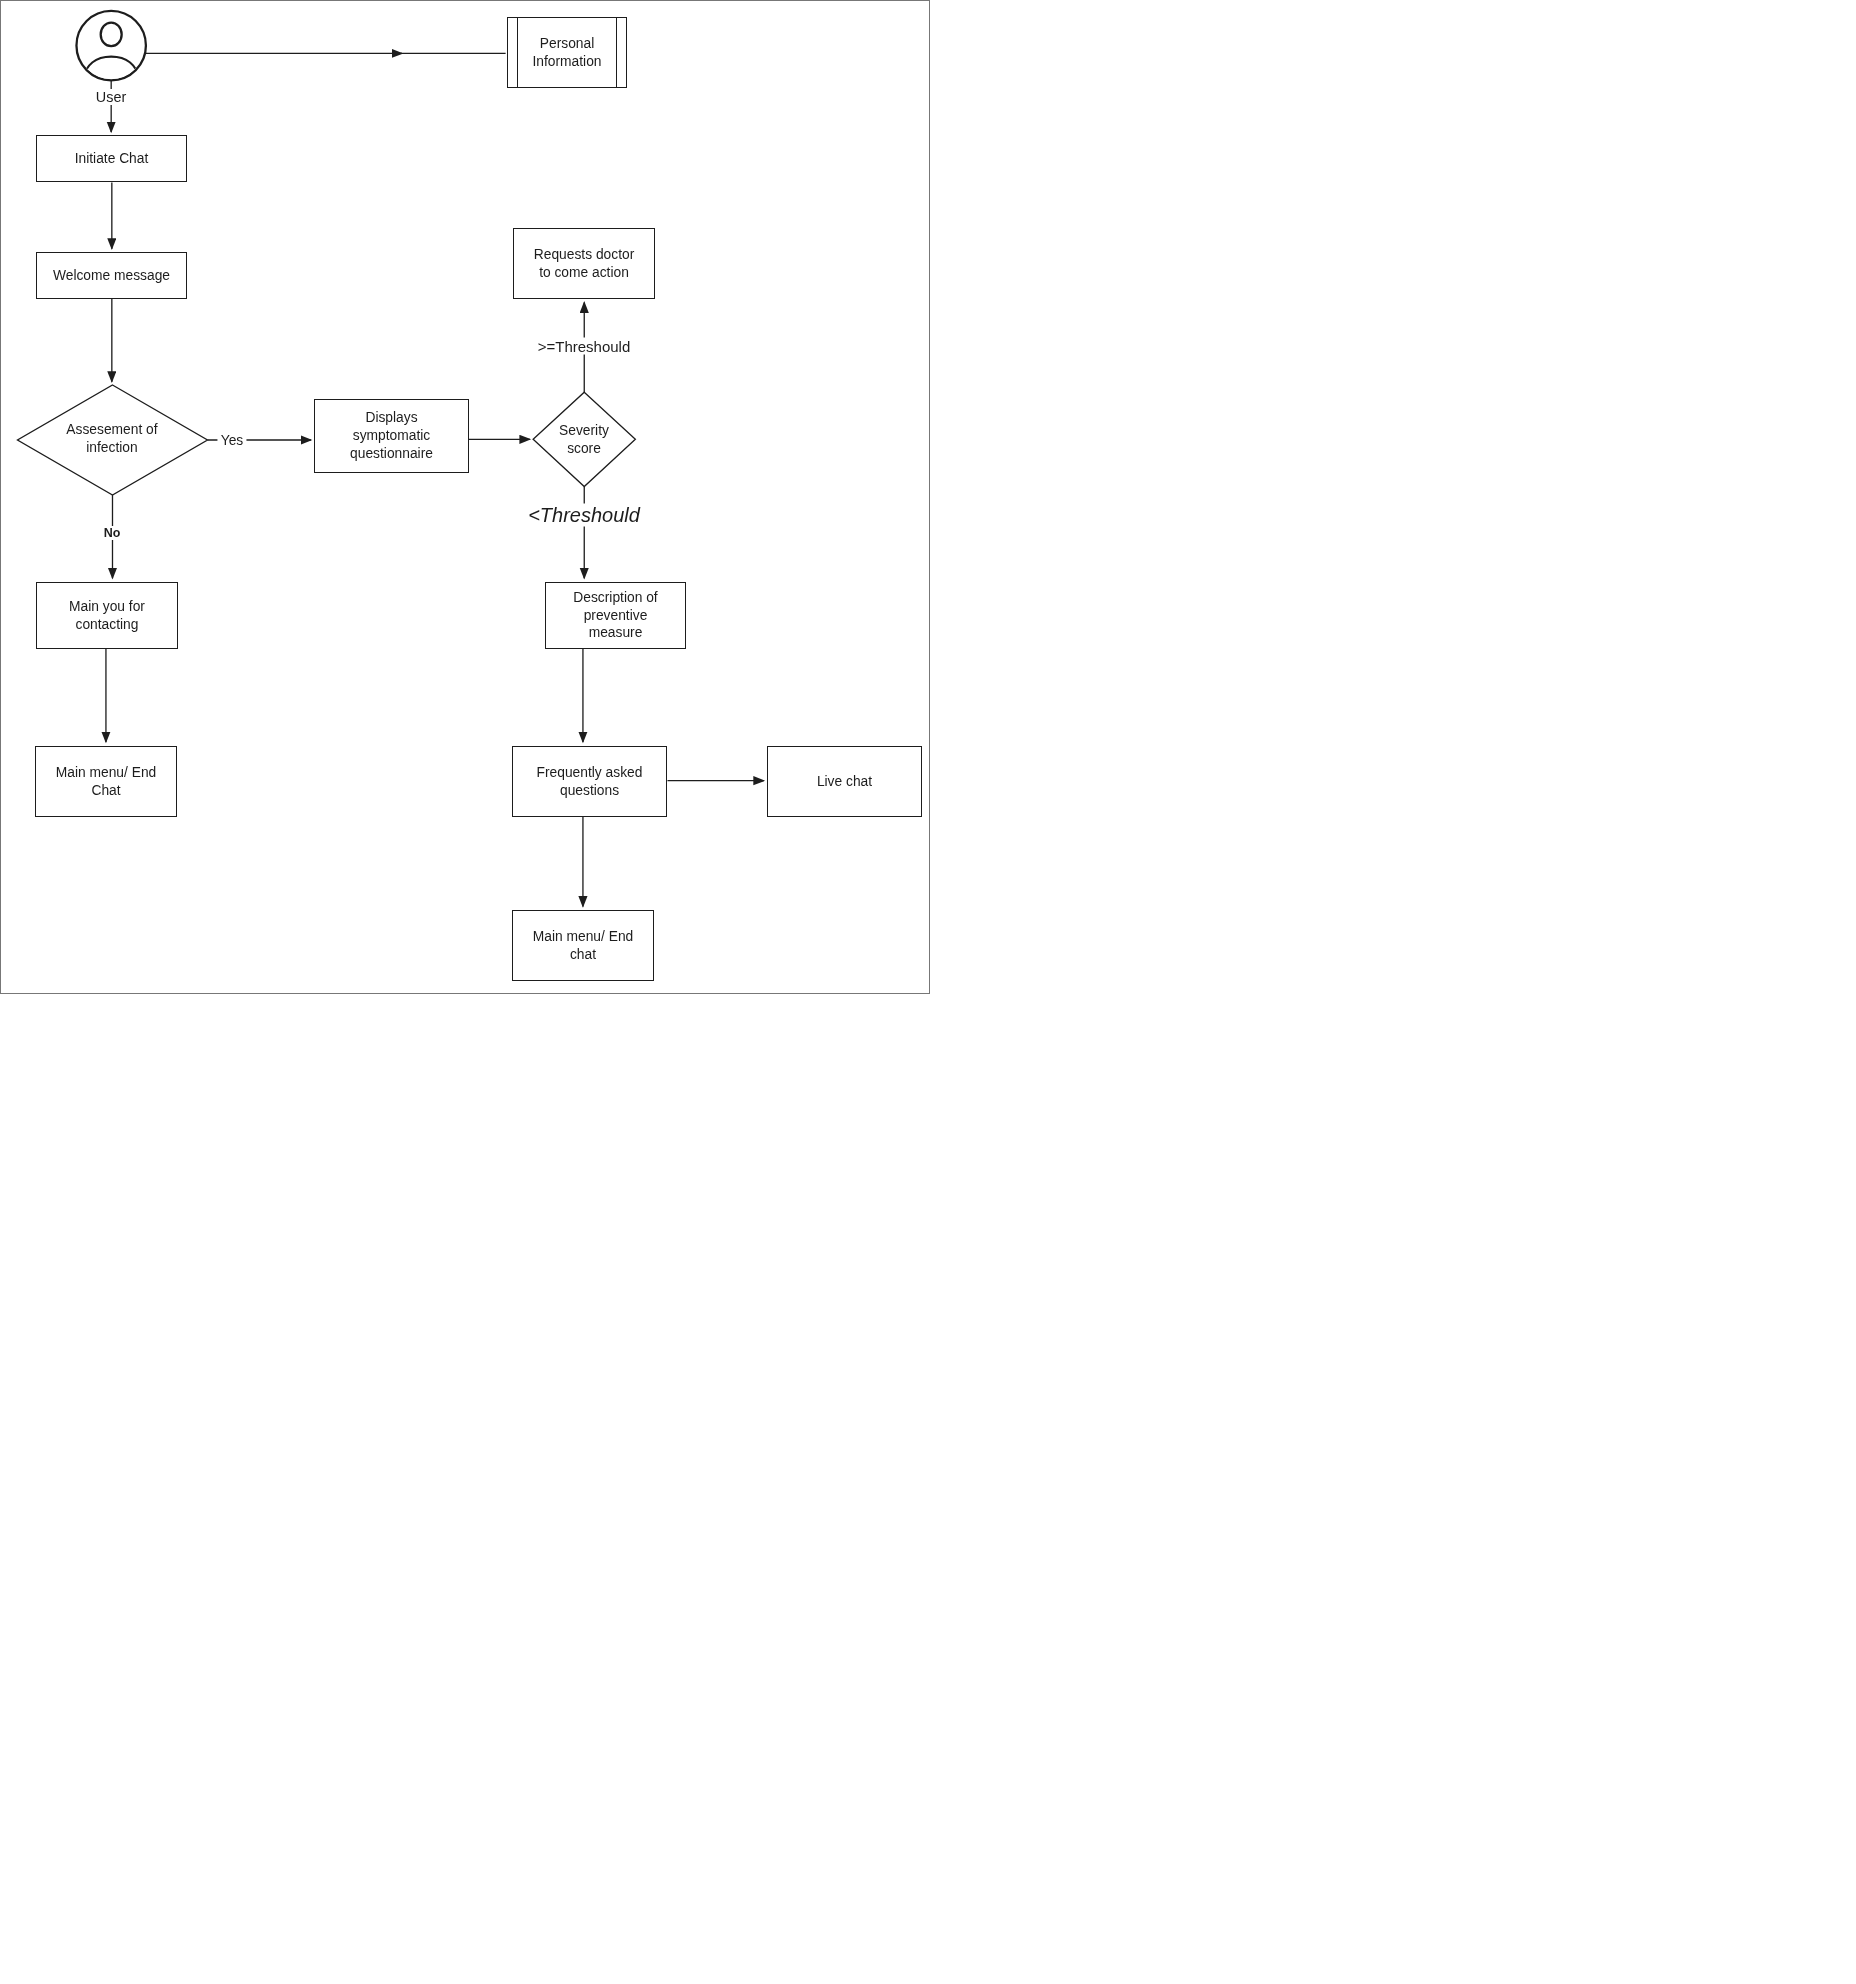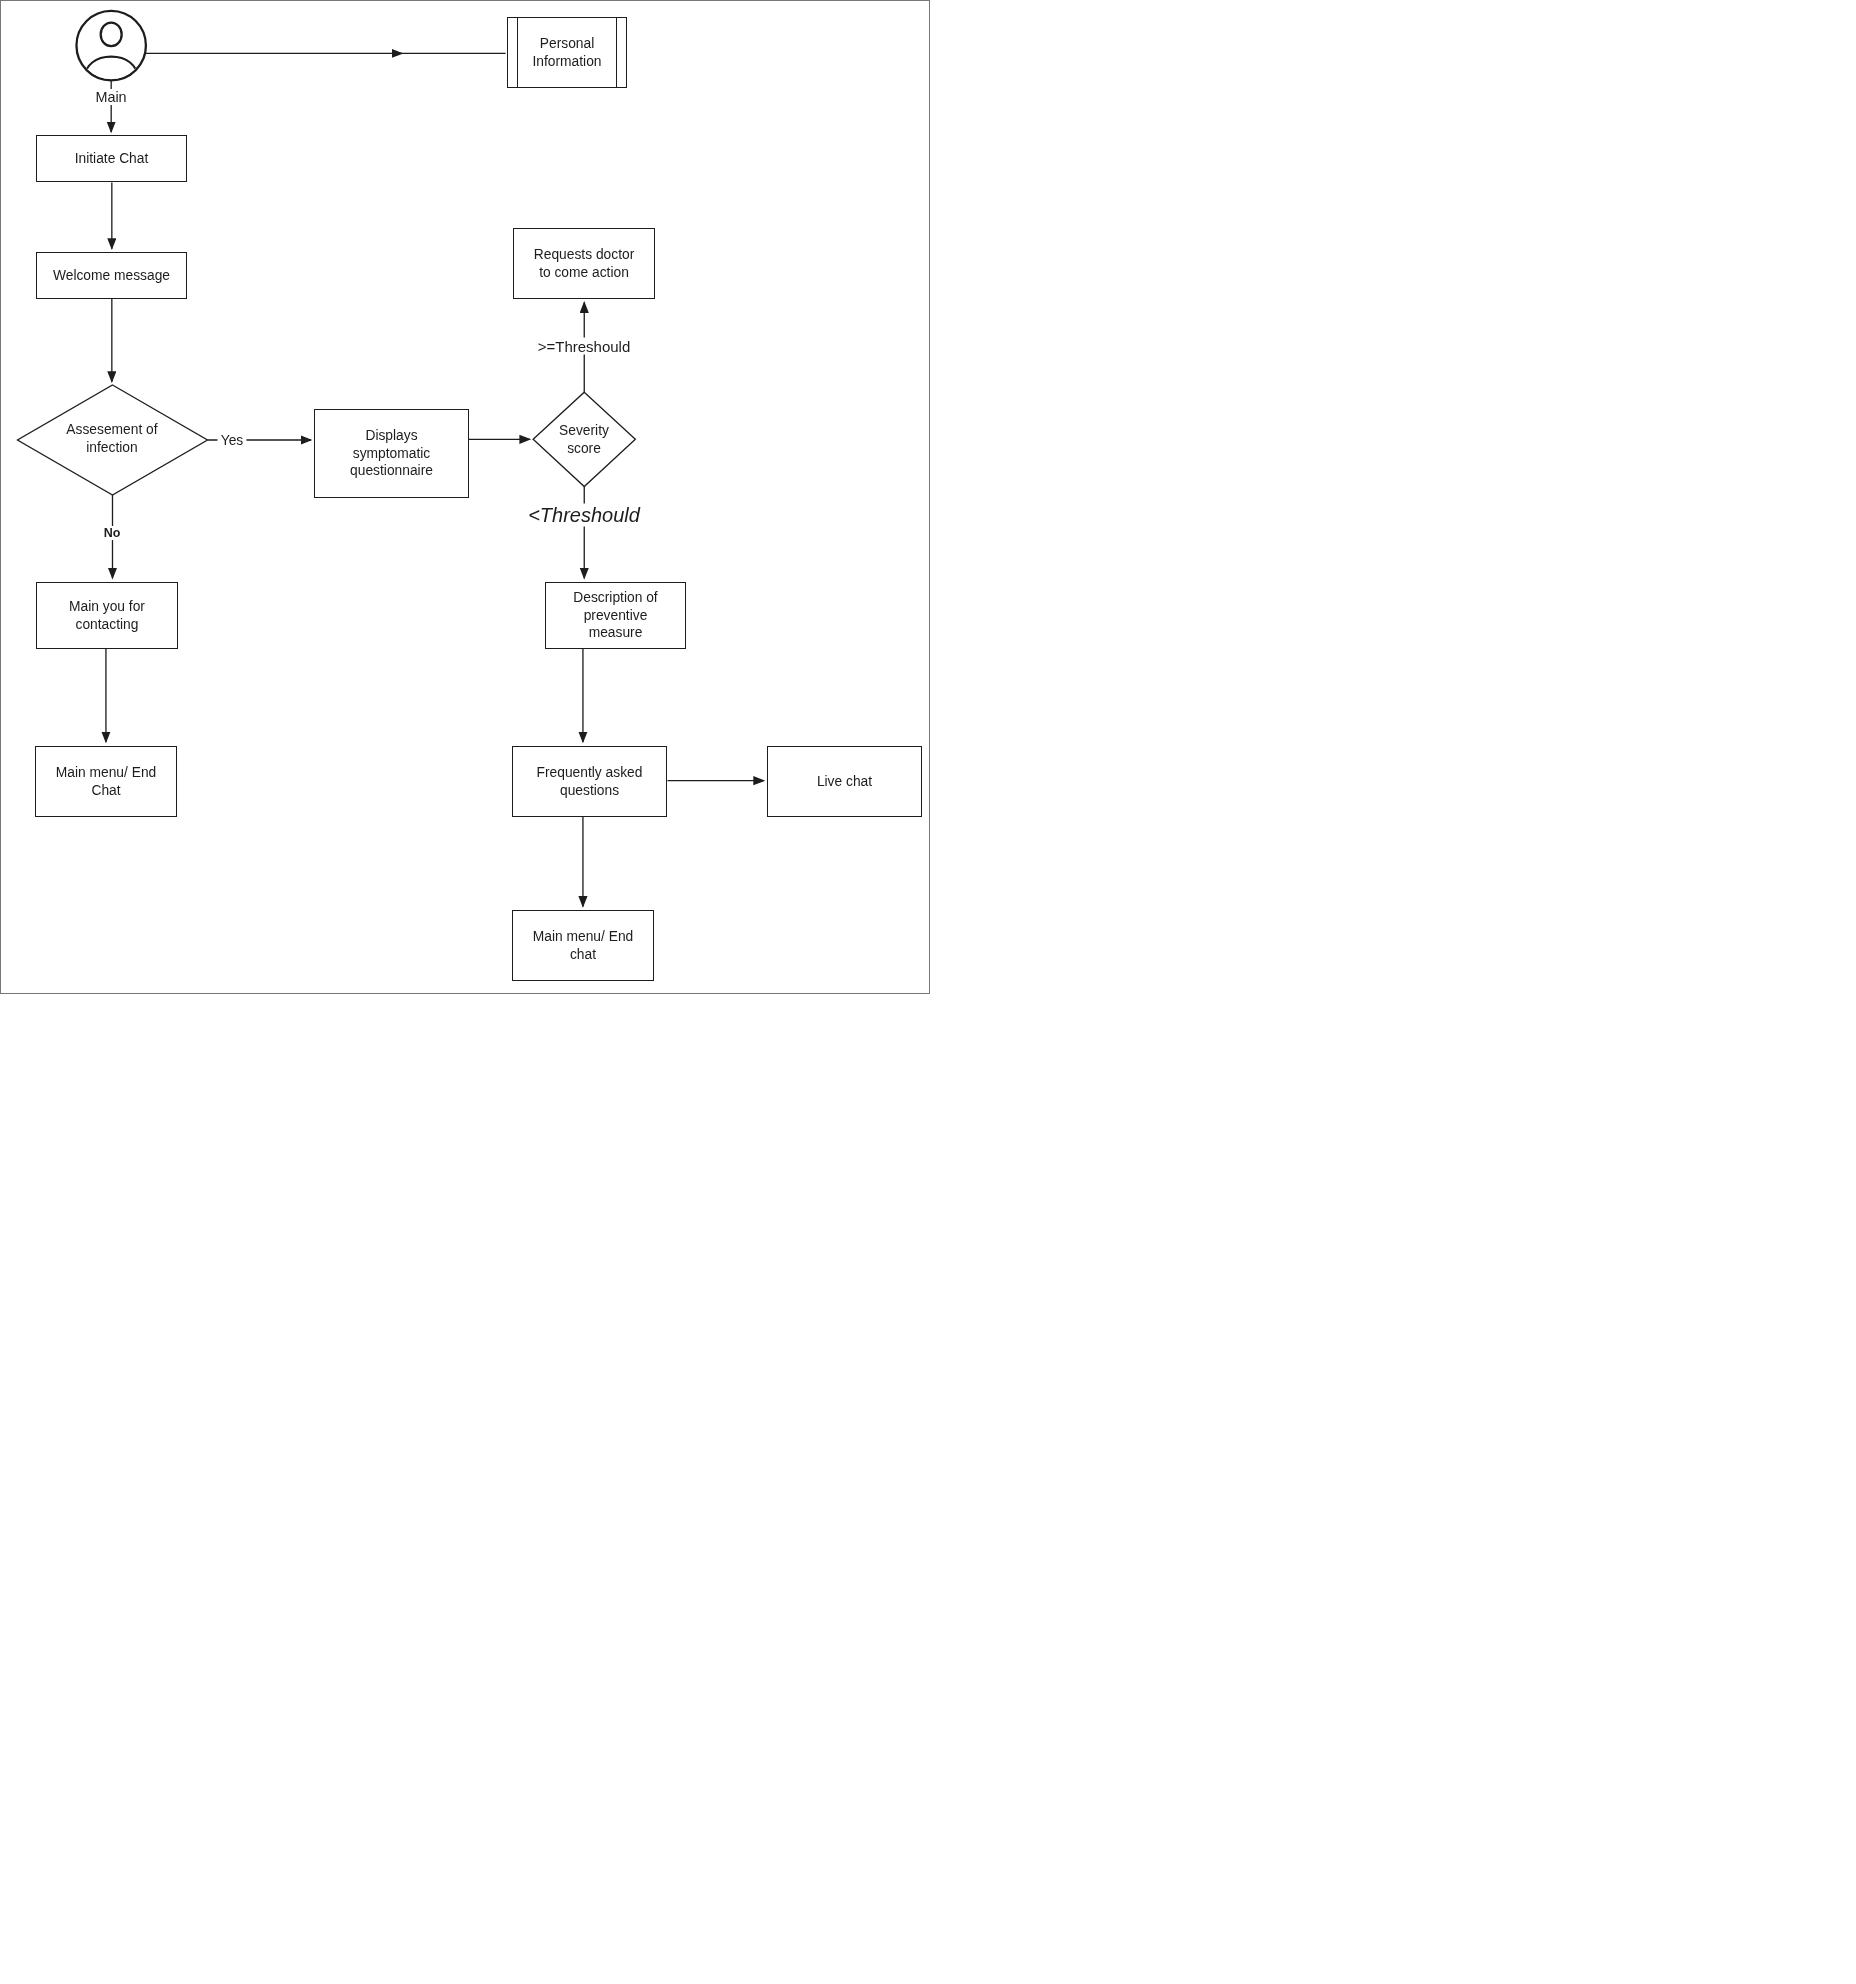--- a/index.html
+++ b/index.html
@@ -98,39 +98,39 @@
 
       <line x1="1017" y1="1190" x2="1164" y2="1190" marker-end="url(#arrow)"></line>
 
       <line x1="888" y1="1244" x2="888" y2="1382" marker-end="url(#arrow)"></line>
     </g>
 
     <polygon points="170,586 315,670 170,754 25,670" fill="#ffffff" stroke="#1d1d1d" stroke-width="2"></polygon>
     <polygon points="890,597 968,669 890,741 812,669" fill="#ffffff" stroke="#1d1d1d" stroke-width="2"></polygon>
   </svg>
 
-  <div class="actor-label" style="left:110px;top:96px;">Main</div>
+  <div class="actor-label" style="left:110px;top:96px;">User</div>
 
   <div class="node" style="left:506px;top:16.4px;width:120px;height:71px;padding:0 25px;">
     <span class="predef-bar bar-left"></span>
     <span class="predef-bar bar-right"></span>
     <span>Personal Information</span>
   </div>
 
   <div class="node" style="left:35px;top:134px;width:151px;height:47px;">
     <span>Initiate Chat</span>
   </div>
 
   <div class="node" style="left:35px;top:251px;width:151px;height:47px;">
     <span>Welcome message</span>
   </div>
 
   <div class="diamond-label" style="left:111px;top:438px;width:125px;">Assesement of infection</div>
 
-  <div class="node" style="left:313px;top:408px;width:155px;height:89px;padding:0 27.5px;">
+  <div class="node" style="left:313px;top:398px;width:155px;height:74px;padding:0 27.5px;">
     <span>Displays symptomatic questionnaire</span>
   </div>
 
   <div class="diamond-label" style="left:583px;top:439px;width:72px;">Severity score</div>
 
   <div class="node" style="left:512px;top:227px;width:142px;height:71px;padding:0 16.4px;">
     <span>Requests doctor to come action</span>
   </div>
 
   <div class="node" style="left:512px;top:581px;width:141px;height:67px;padding:0 19.7px;margin-left:32px;">

